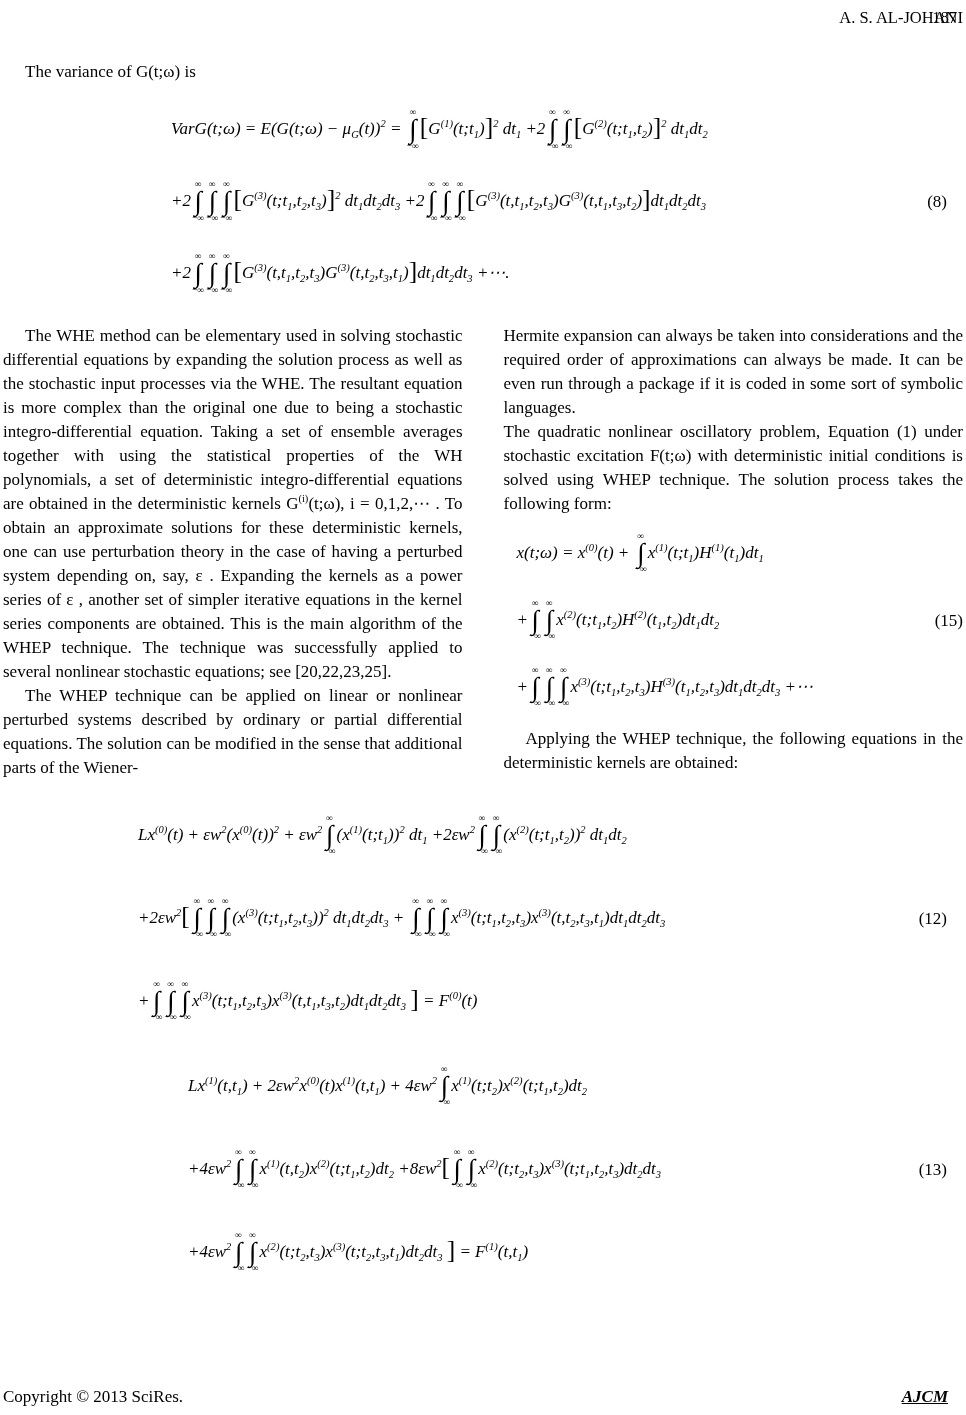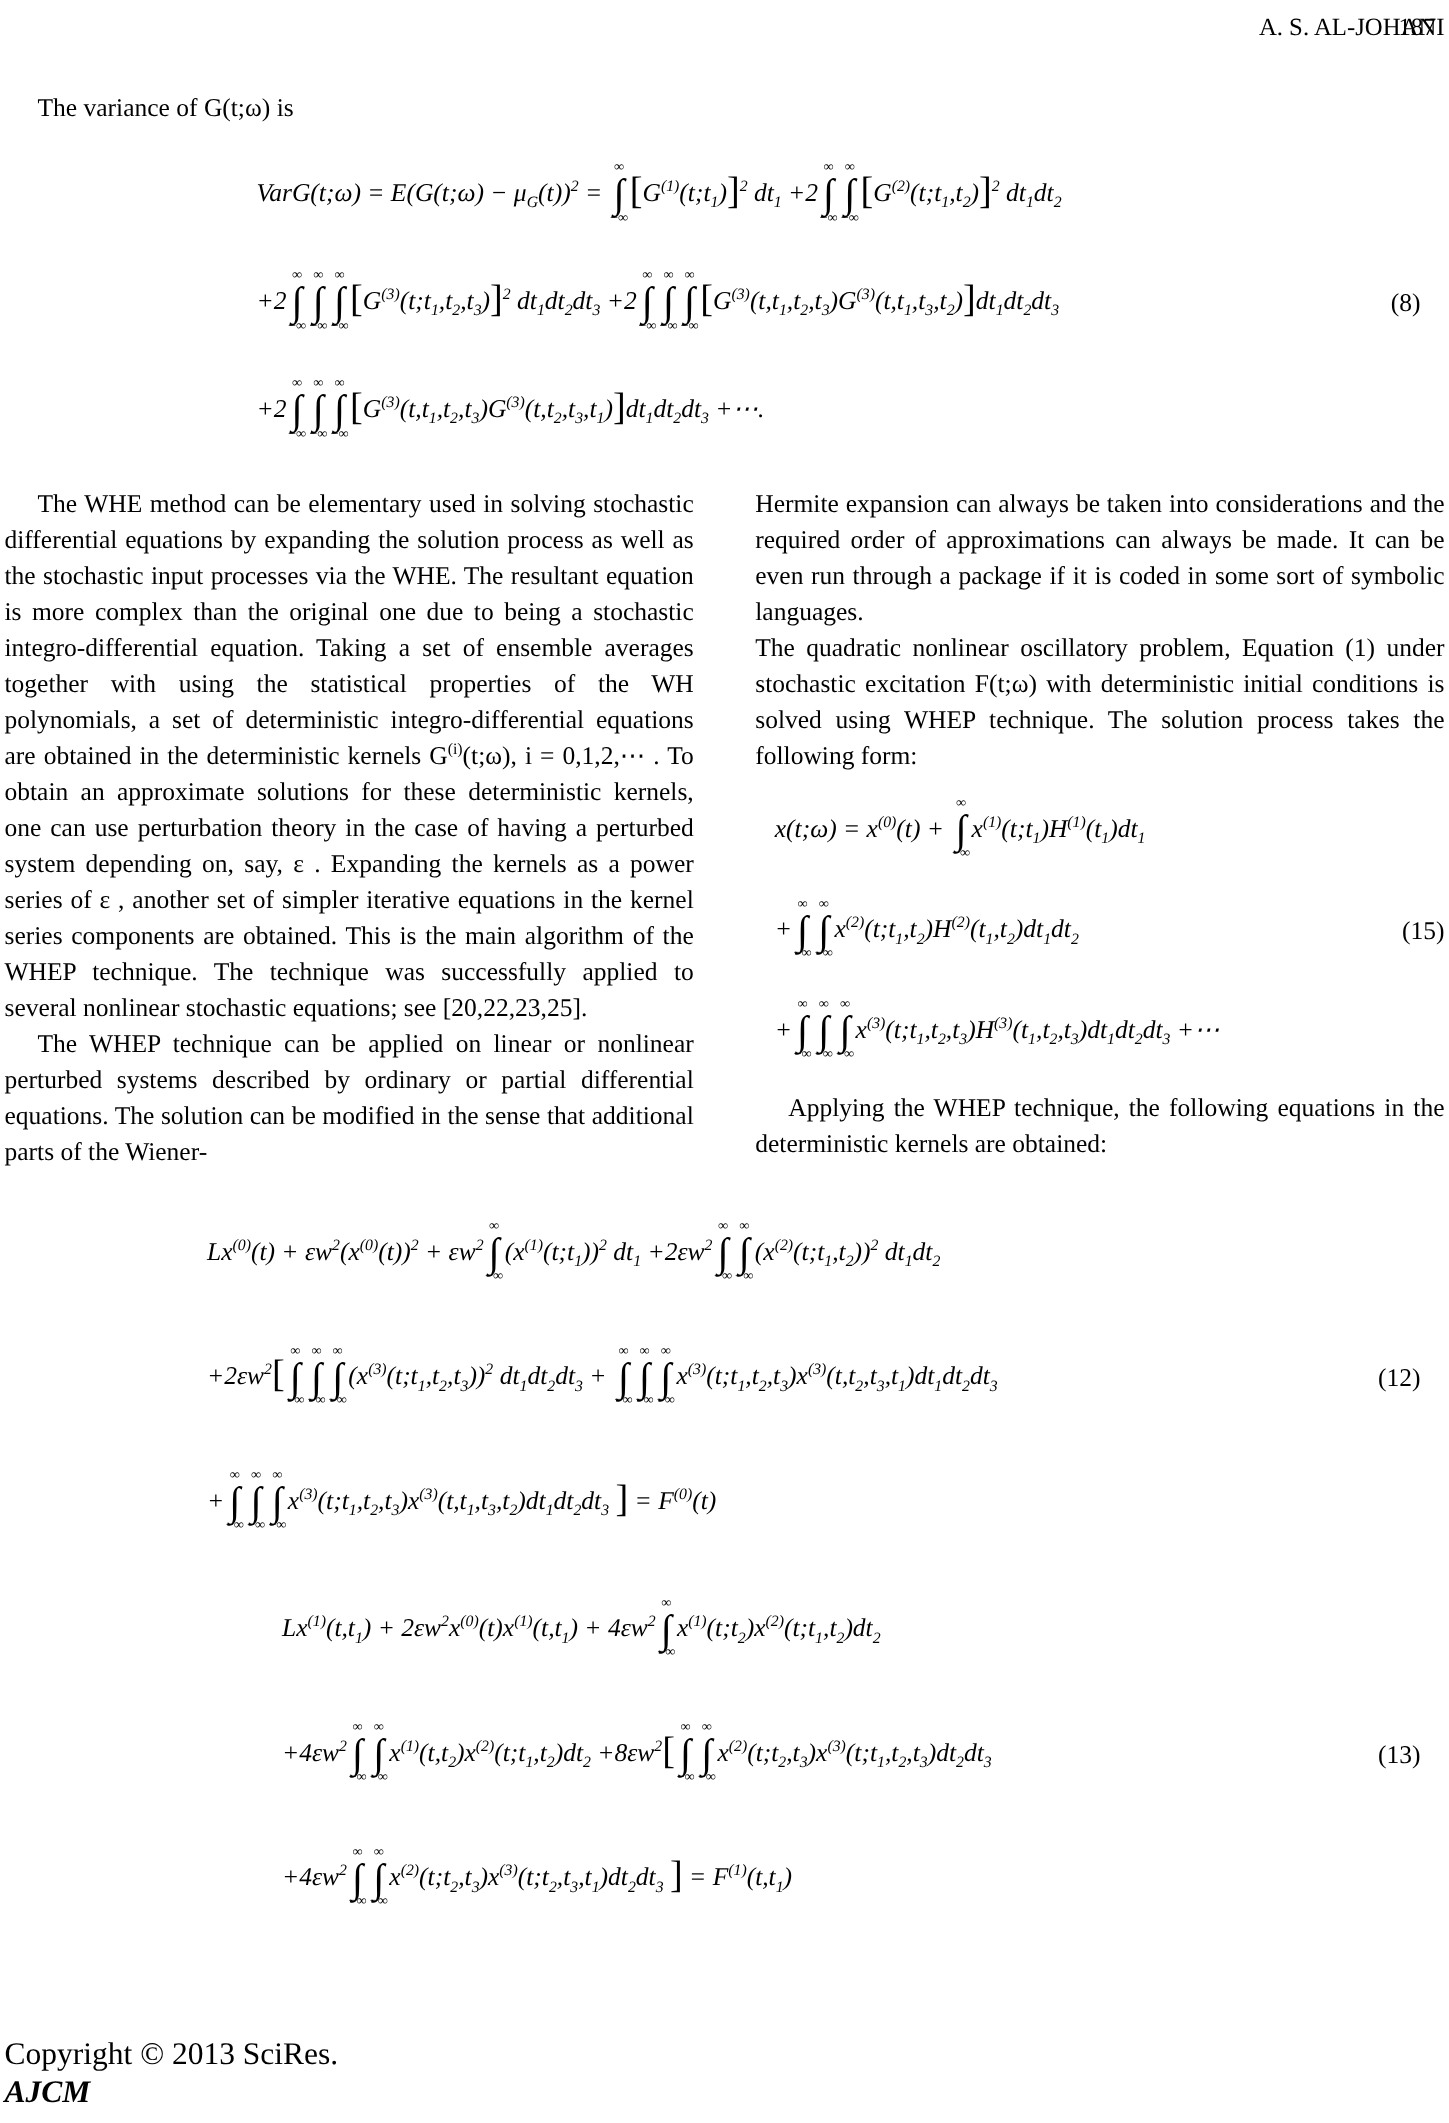--- a/index.html
+++ b/index.html
@@ -57,22 +57,22 @@
   sup { font-size: 0.62em; line-height: 0; }
   sub { font-size: 0.62em; line-height: 0; }
   .int { display: inline-flex; flex-direction: column; align-items: center;
          vertical-align: middle; margin: 0 1px; line-height: 1; font-style: normal; }
   .int .l { font-size: 9.5px; line-height: 1.05; font-style: normal; }
   .int .g { font-size: 27px; line-height: 0.88; font-style: italic; }
   .br { font-size: 1.5em; font-weight: 400; vertical-align: -0.06em; font-style: normal; }
 
   
   .footer { position: absolute; left: 3px; right: 3px; bottom: 8px;
-            display: flex; justify-content: space-between; font-size: 21px; flex-direction: column; }
-  .footer .journal { font-weight: bold; font-style: italic; padding-right: 15px; }
+            display: flex; justify-content: space-between; font-size: 17px; }
+  .footer .journal { font-weight: bold; font-style: italic; padding-right: 15px; text-decoration: underline; }
 </style>
 </head>
 <body>
 
 <div class="page">
 
   <div class="header">
     <span>A. S. AL-JOHANI</span>
     <span class="pageno">187</span>
   </div>

